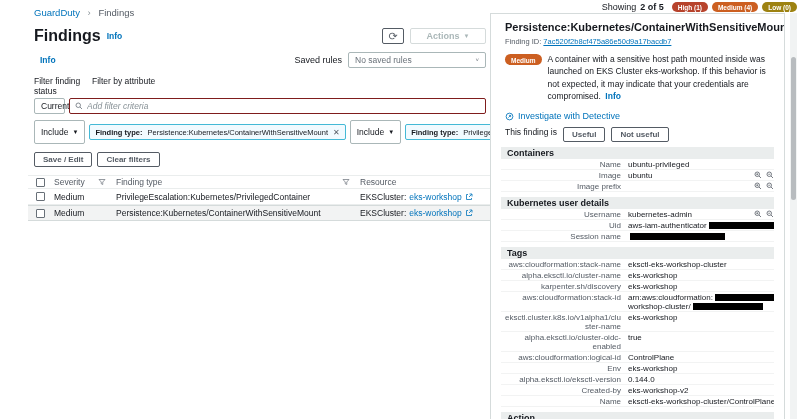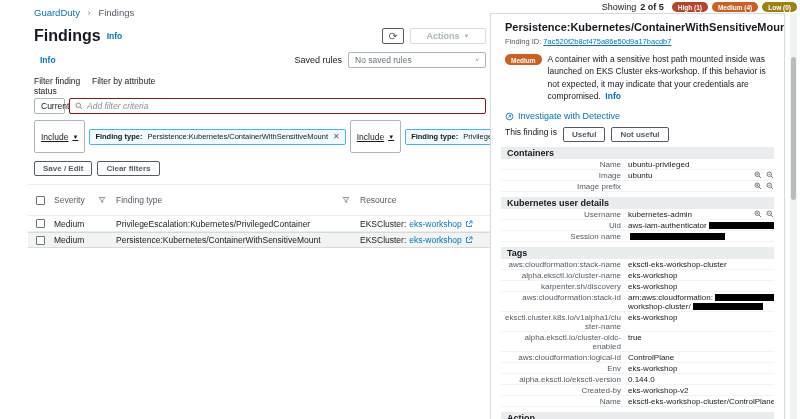--- a/index.html
+++ b/index.html
@@ -39,33 +39,33 @@
   }
   .saved-rules { width:138px; color:#687078; }
   .filter-labels { display:flex; margin:8px 8px 0 30px; font-size:8.5px; color:#16191f; }
   .filter-labels .l1 { width:58px; }
   .filter-row { display:flex; margin:2px 8px 0 30px; gap:4px; }
   .status-select { width:31px; }
   .search-box { flex:1; display:flex; align-items:center; border:1px solid #7f1d1d; border-radius:2px; height:16px; padding:0 5px; gap:4px; background:#fff; }
   .search-box input { border:none; outline:none; flex:1; font-size:8.5px; font-style:italic; color:#16191f; font-family:"Liberation Sans", sans-serif; background:transparent; }
   .search-box input::placeholder { color:#879196; font-style:italic; }
   .chips-row { display:flex; align-items:center; margin:6px 8px 0 30px; gap:4px; flex-wrap:nowrap; }
-  .include-select { height:33px; gap:4px;text-decoration:underline; }
+  .include-select { height:24px; gap:4px; }
   .chip {
     display:inline-flex; align-items:center; gap:3px; background:#f1faff;
     border:1px solid #44b9d6; border-radius:2px; height:16px; padding:0 5px;
     font-size:7.5px; white-space:nowrap; cursor:pointer;
   }
   .chip b { font-weight:700; }
   .chip .chip-x { color:#545b64; font-size:8px; margin-left:2px; cursor:pointer; }
   .btns-row { display:flex; gap:5px; margin:8px 8px 0 30px; }
   
   .ftable { margin:8px 2px 0 24px; font-size:8.5px; }
   .trow, .thead { display:grid; grid-template-columns:26px 62px 244px 1fr; align-items:center; height:16px; border-bottom:1px solid #eaeded; }
-  .thead { color:#545b64; border-top:1px solid #eaeded; height:32px; }
+  .thead { color:#545b64; border-top:1px solid #eaeded; height:14px; }
   .thead .hcell { display:flex; align-items:center; justify-content:space-between; padding-right:10px; }
   .trow.selected { background:#f2f3f3; border-top:1px solid #d5dbdb; border-bottom:1px solid #d5dbdb; }
   .cb { width:9px; height:9px; border:1px solid #687078; border-radius:1px; background:#fff; margin-left:8px; cursor:pointer; }
   .res-cell { display:flex; align-items:center; gap:3px; }
 
   
   .summary-line { position:absolute; top:2px; right:3px; display:flex; align-items:center; gap:4px; font-size:9px; }
   .pill { color:#fff; font-size:6.5px; font-weight:700; border-radius:8px; padding:1.5px 6px; }
 
   

